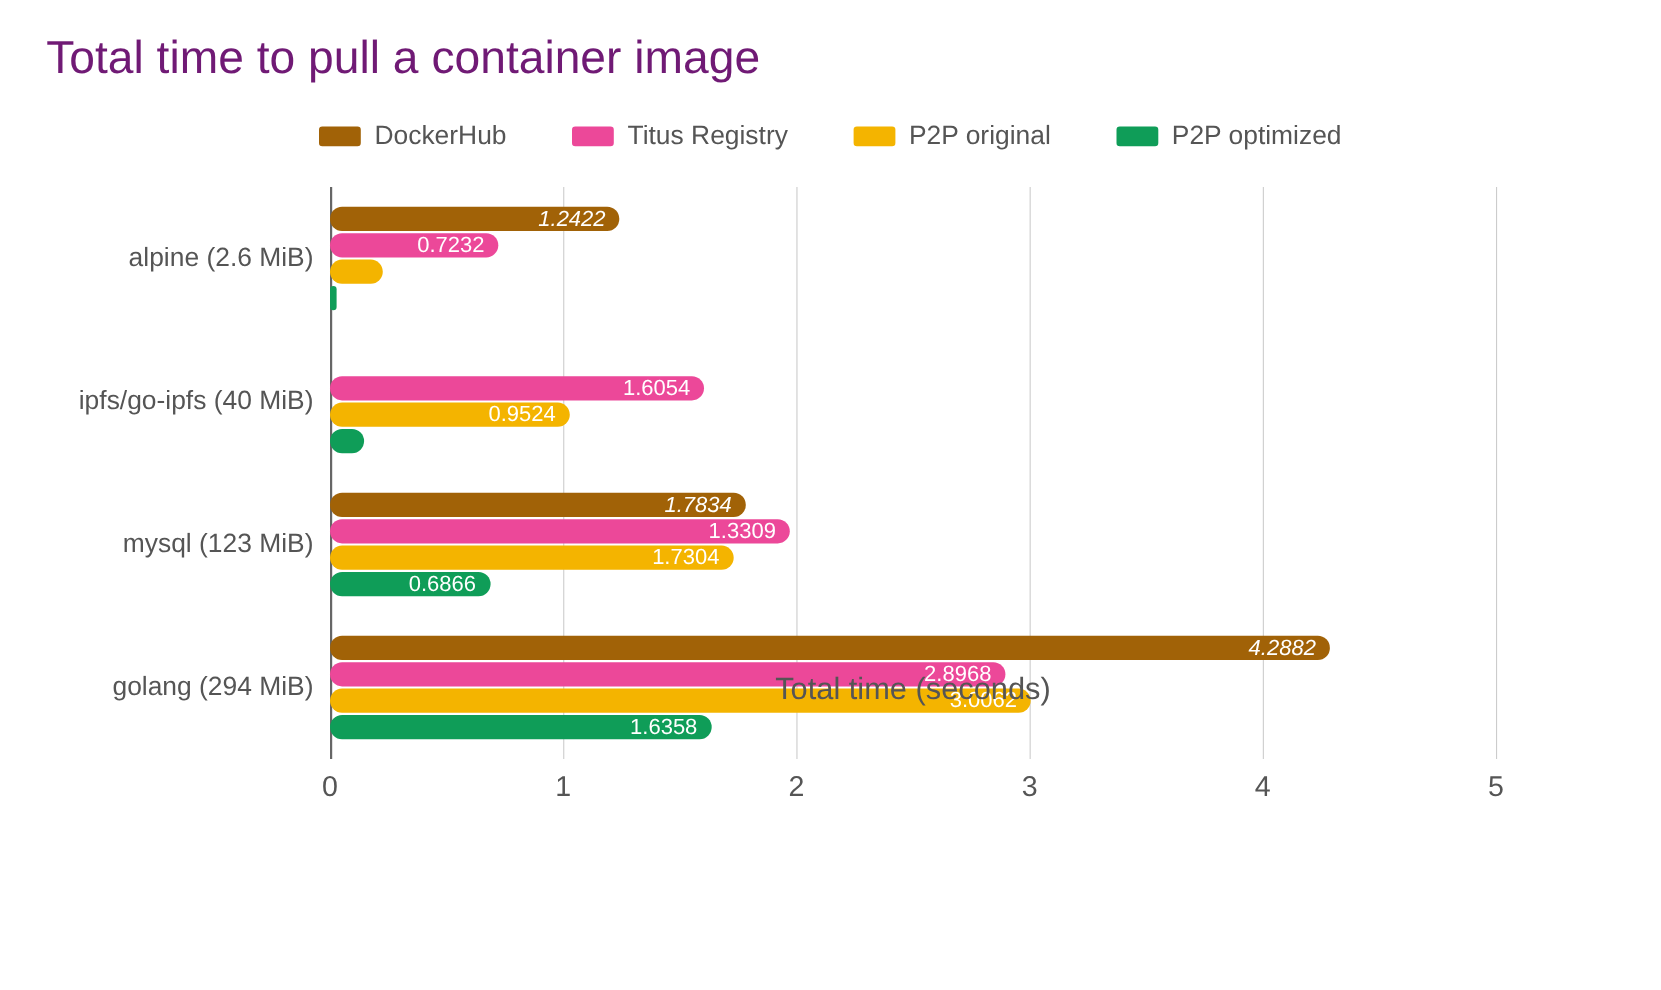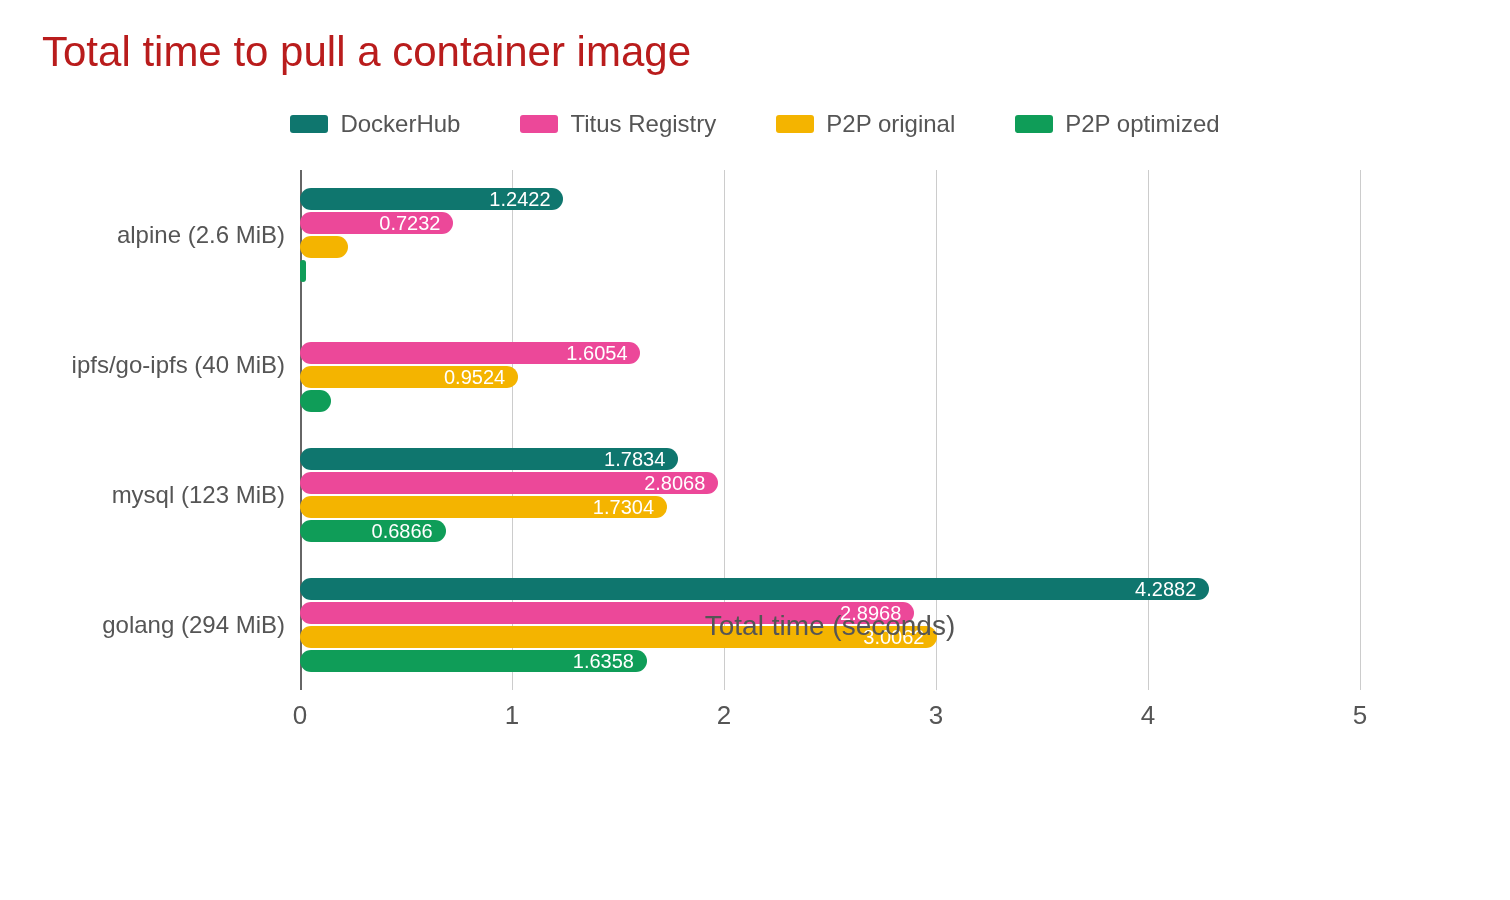--- a/index.html
+++ b/index.html
@@ -1,31 +1,31 @@
 <!DOCTYPE html>
 <html><head>
 <meta charset="utf-8">
 <style>
   html,body{margin:0;padding:0;font-family:Arial,Helvetica,sans-serif;background:#fff;color:#222;}
   .chart-wrap{position:relative;width:1510px;height:900px;box-sizing:border-box;}
-  .title{position:absolute;left:42px;top:28px;font-size:42px;color:#b91c1c;}
+  .title{position:absolute;left:42px;top:28px;font-size:42px;color:#701a75;}
   .legend{position:absolute;left:0;right:0;top:110px;display:flex;justify-content:center;gap:60px;font-size:24px;color:#555;}
   .legend-item{display:flex;align-items:center;gap:12px;}
   .swatch{width:38px;height:18px;border-radius:3px;}
   .plot{position:absolute;left:300px;top:170px;width:1060px;height:520px;}
   .gridline{position:absolute;top:0;bottom:0;width:1px;background:#ccc;}
   .gridline.axis{background:#666;width:2px;}
   .xtick{position:absolute;top:530px;font-size:26px;color:#555;transform:translateX(-50%);}  
   .xlabel{position:absolute;left:300px;width:1060px;top:610px;text-align:center;font-size:28px;color:#555;}
   .ygroup{position:absolute;left:0;right:0;}
   .ylabel{position:absolute;right:1075px;width:260px;text-align:right;font-size:24px;color:#555;top:50%;transform:translateY(-50%);}
   .bar{position:absolute;height:22px;border-radius:11px;}
   .bar .val{position:absolute;left:100%;margin-left:-74px;top:0;line-height:22px;font-size:20px;color:#fff;text-shadow:-1px 0 currentColor,1px 0 currentColor,0 -1px currentColor,0 1px currentColor;white-space:nowrap;}
   .bar .val.out{left:100%;margin-left:6px;color:#fff;}
-  .c-red{background:#0f766e;}
+  .c-red{background:#a16207;font-style:italic;}
   .c-blue{background:#ec4899;}
   .c-yellow{background:#f4b400;}
   .c-green{background:#0f9d58;}
   .t-red{color:#db4437;}
   .t-blue{color:#4285f4;}
   .t-yellow{color:#f4b400;}
   .t-green{color:#0f9d58;}
 </style>
 </head>
 <body>
@@ -91,21 +91,21 @@
         <div class="bar c-green" style="left: 0px; top: 72px; width: 31.4608px;">
           <span class="val out t-green" style="text-shadow: rgb(255, 255, 255) -1px 0px, rgb(255, 255, 255) 1px 0px, rgb(255, 255, 255) 0px -1px, rgb(255, 255, 255) 0px 1px;">0.1484</span>
         </div>
       </div>
       <div class="ygroup" style="top: 278px; height: 94px;">
         <div class="ylabel">mysql (123 MiB)</div>
         <div class="bar c-red" style="left: 0px; top: 0px; width: 378.081px;">
           <span class="val t-red" style="color: rgb(255, 255, 255); text-shadow: none;">1.7834</span>
         </div>
         <div class="bar c-blue" style="left: 0px; top: 24px; width: 418.191px;">
-          <span class="val t-blue" style="color: rgb(255, 255, 255); text-shadow: none;">2.8068</span>
+          <span class="val t-blue" style="color: rgb(255, 255, 255); text-shadow: none;">1.3309</span>
         </div>
         <div class="bar c-yellow" style="left: 0px; top: 48px; width: 366.845px;">
           <span class="val t-yellow" style="color: rgb(255, 255, 255); text-shadow: none;">1.7304</span>
         </div>
         <div class="bar c-green" style="left: 0px; top: 72px; width: 145.559px;">
           <span class="val t-green" style="color: rgb(255, 255, 255); text-shadow: none;">0.6866</span>
         </div>
       </div>
       <div class="ygroup" style="top: 408px; height: 94px;">
         <div class="ylabel">golang (294 MiB)</div>

